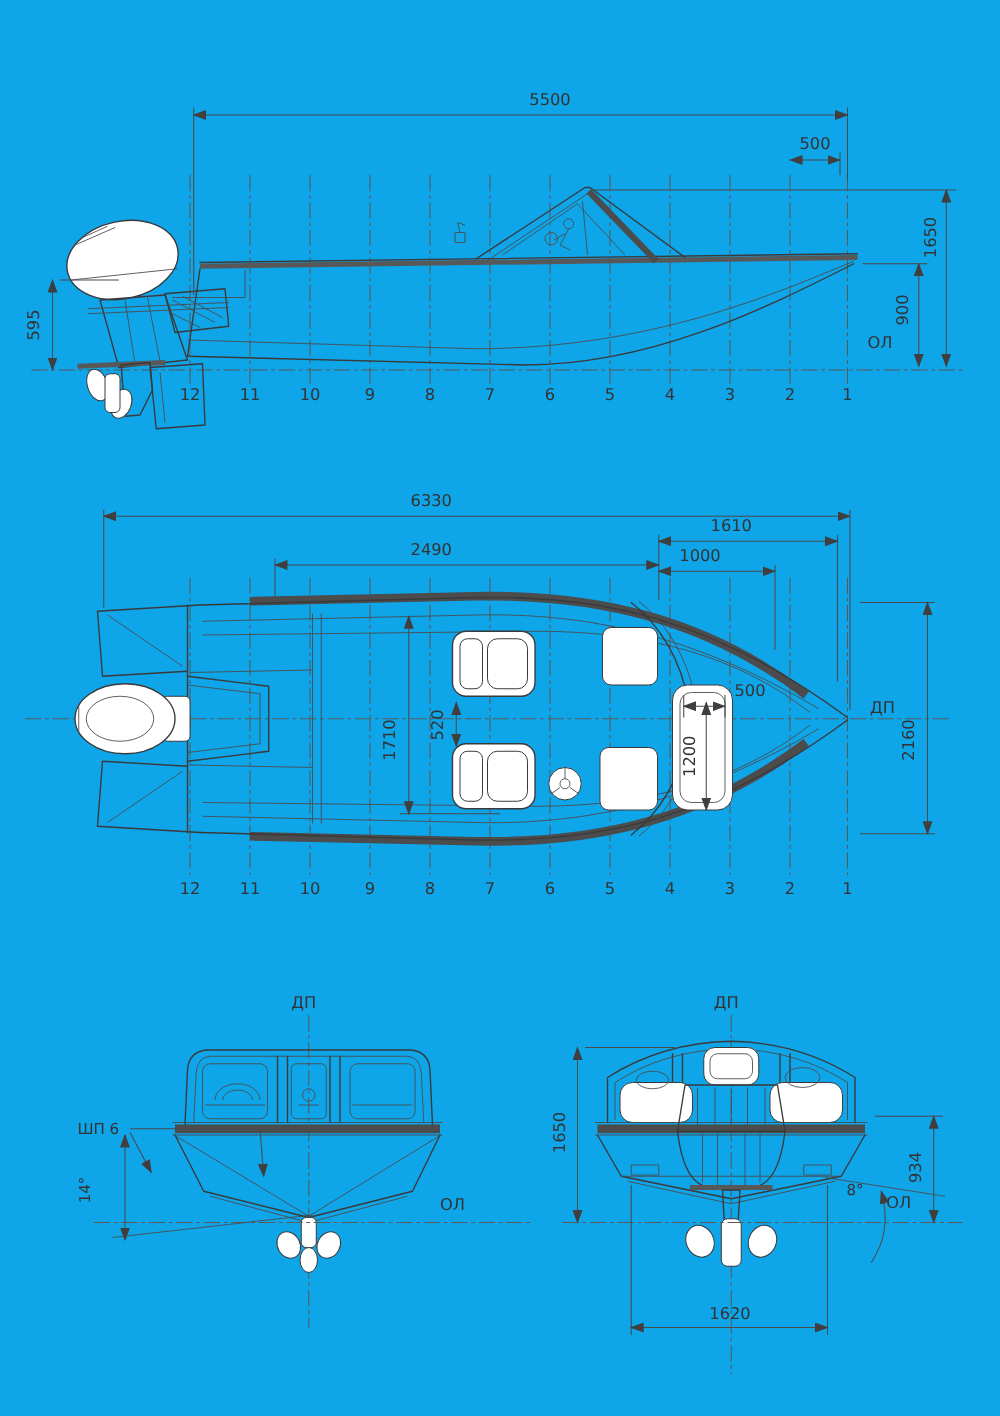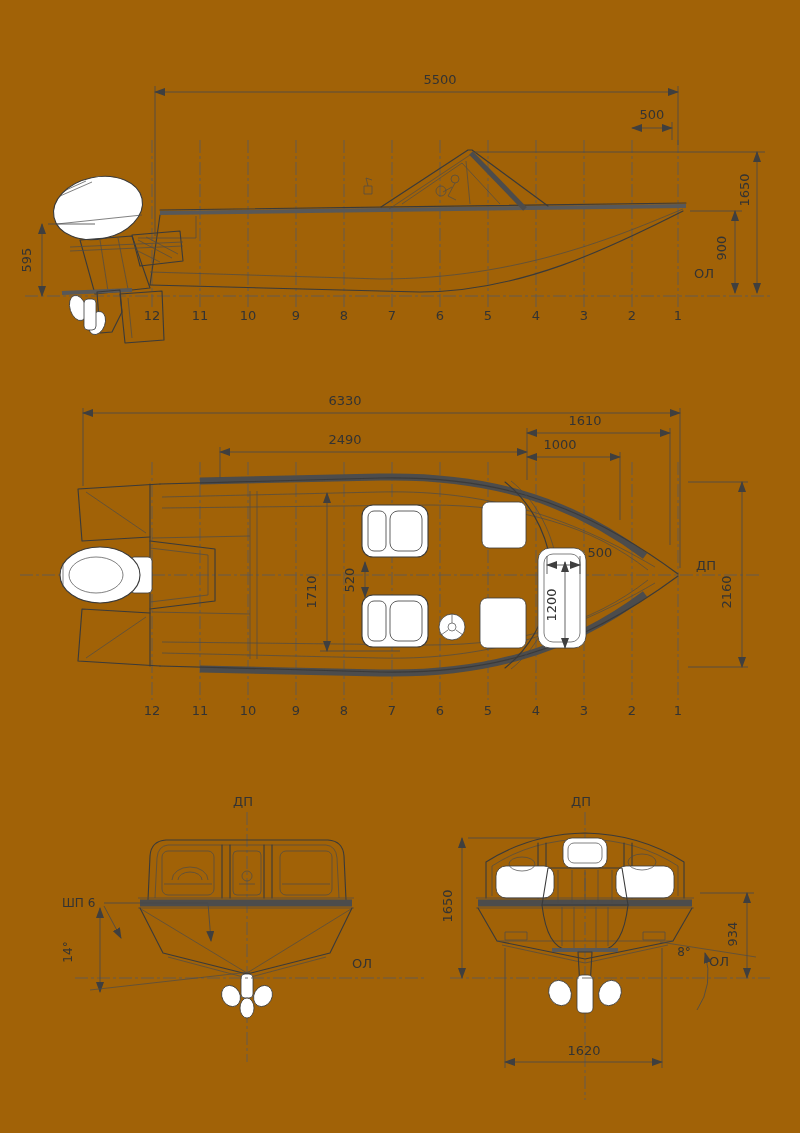--- a/index.html
+++ b/index.html
@@ -1,16 +1,16 @@
 <!DOCTYPE html>
 <html><head>
 <meta charset="utf-8">
 <style>
   html,body{margin:0;padding:0;background:#fff;}
-  .page{width:800px;height:1133px;background:#a16207;position:relative;overflow:hidden;}
+  .page{width:800px;height:1133px;background:#0ea5e9;position:relative;overflow:hidden;}
   svg{display:block;}
   .ln{stroke:#3a3a3a;stroke-width:1.1;fill:none;stroke-linejoin:round;stroke-linecap:round;}
   .lt{stroke:#4a4a4a;stroke-width:.7;fill:none;stroke-linejoin:round;}
   .dim{stroke:#4a4a4a;stroke-width:.85;fill:none;}
   .dd{stroke:#5a5a5a;stroke-width:.85;fill:none;stroke-dasharray:13 3 3 3;}
   .band{stroke:#4c4c4c;stroke-width:7;fill:none;}
   .band4{stroke:#585858;stroke-width:4;fill:none;}
   .band5{stroke:#4c4c4c;stroke-width:5;fill:none;}
   .wf{fill:#fff;stroke:#3a3a3a;stroke-width:1.1;}
   .wf2{fill:#fff;stroke:#3a3a3a;stroke-width:.8;}

